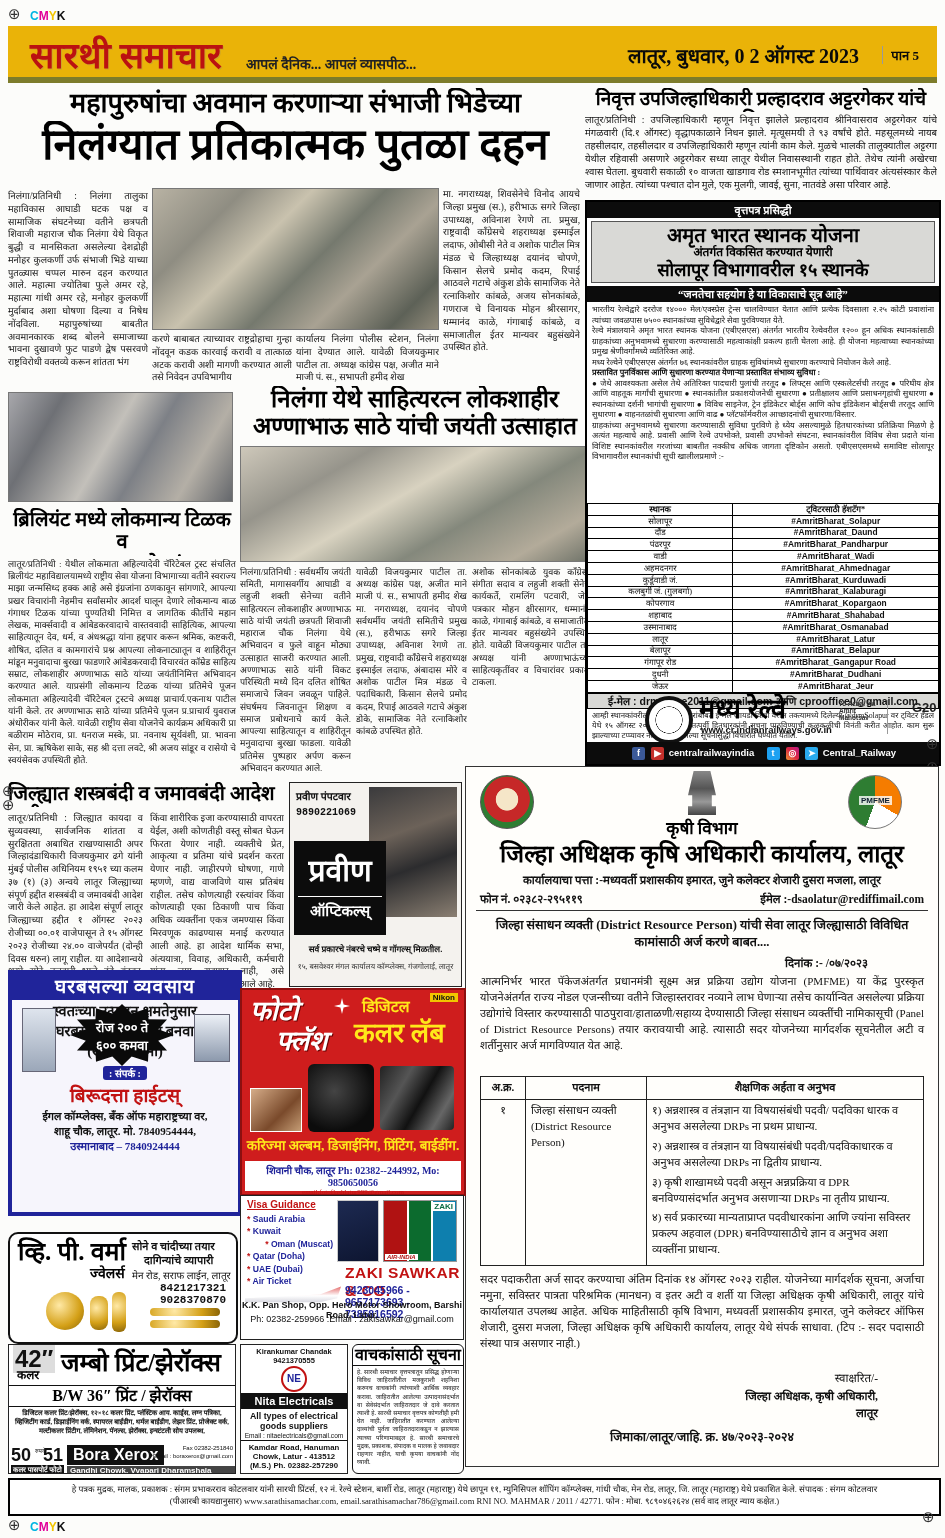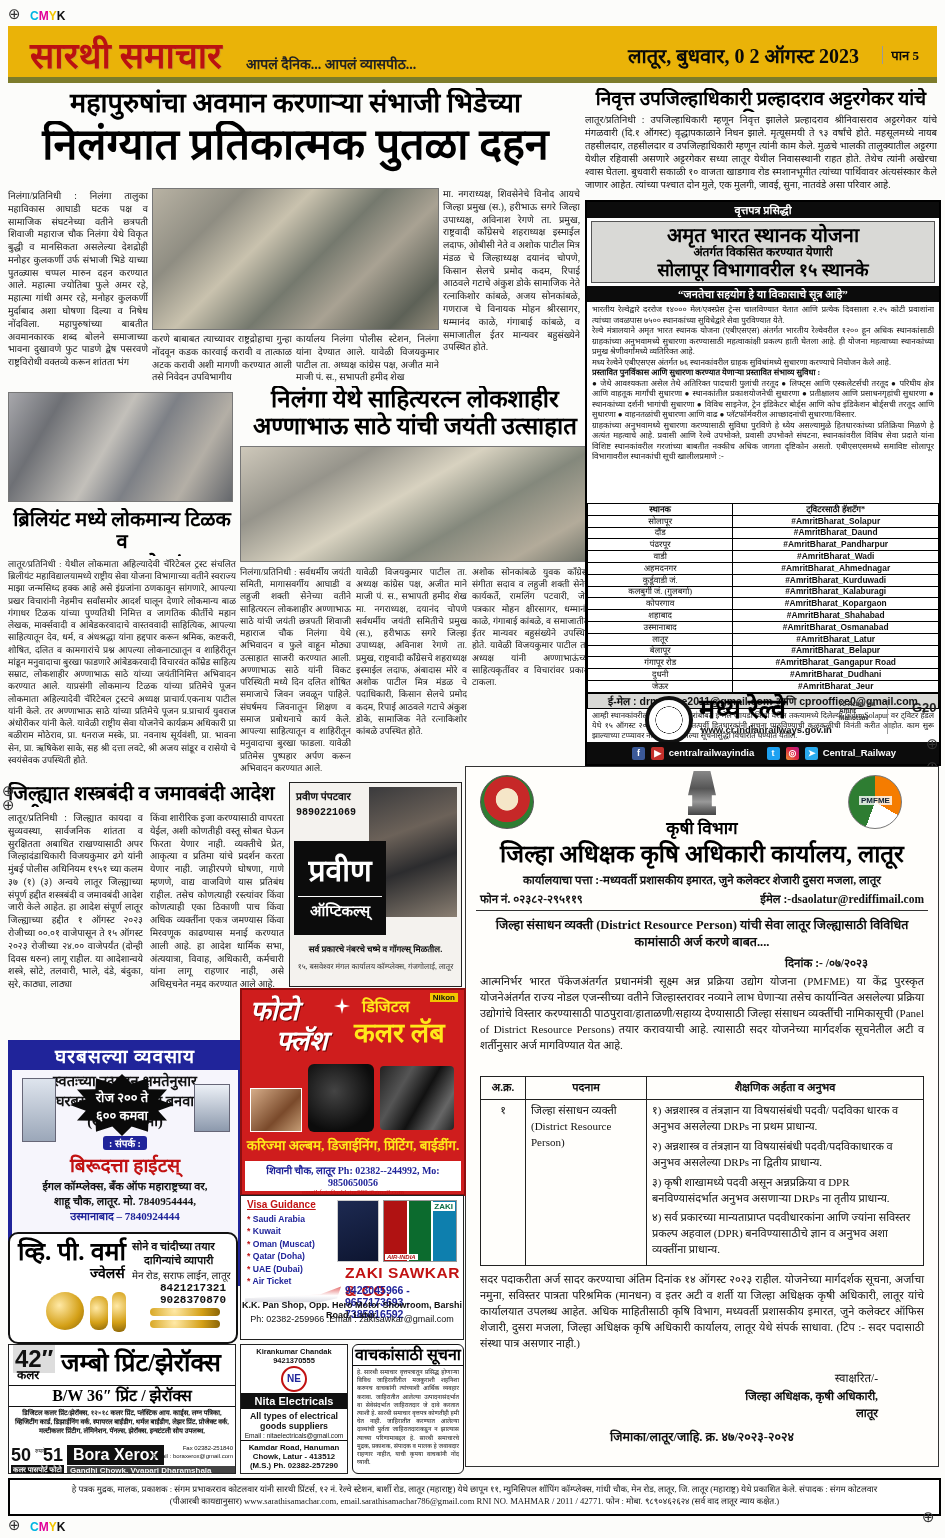--- a/index.html
+++ b/index.html
@@ -265,21 +265,21 @@
       </table>
     <div class="jst clip" style="font-size:11px;line-height:1.45;padding:4px 14px;height:94px;">सदर पदाकरीता अर्ज सादर करण्याचा अंतिम दिनांक १४ ऑगस्ट २०२३ राहील. योजनेच्या मार्गदर्शक सूचना, अर्जाचा नमुना, सविस्तर पात्रता परिश्रमिक (मानधन) व इतर अटी व शर्ती या जिल्हा अधिक्षक कृषी अधिकारी, लातूर यांचे कार्यालयात उपलब्ध आहेत. अधिक माहितीसाठी कृषि विभाग, मध्यवर्ती प्रशासकीय इमारत, जुने कलेक्टर ऑफिस शेजारी, दुसरा मजला, जिल्हा अधिक्षक कृषि अधिकारी कार्यालय, लातूर येथे संपर्क साधावा. (टिप :- सदर पदासाठी संस्था पात्र असणार नाही.)</div>
     <div style="text-align:right;padding-right:60px;font-size:11.5px;line-height:1.5;">
       <div>स्वाक्षरित/-</div>
       <div class="bold">जिल्हा अधिक्षक, कृषी अधिकारी,</div>
       <div class="bold">लातूर</div>
     </div>
     <div class="ctr bold" style="font-size:12.5px;margin-top:6px;">जिमाका/लातूर/जाहि. क्र. ४७/२०२३-२०२४</div>
   </div>
 
-  <div class="abs navybox clip" style="left:8px;top:1040px;width:226px;height:238px;">
+  <div class="abs navybox clip" style="left:8px;top:970px;width:226px;height:238px;">
     <div class="navyhead ctr" style="height:26px;font-size:19px;line-height:26px;letter-spacing:1px;">घरबसल्या व्यवसाय</div>
     <div class="abs" style="left:10px;top:34px;width:34px;height:64px;background:linear-gradient(180deg,#dfe5ee,#9aa6b8);box-shadow:inset 0 0 0 1px #667;"></div>
     <div class="abs star ctr" style="left:58px;top:30px;width:104px;height:62px;font-size:13px;font-weight:bold;padding-top:0;">
       <div style="margin-top:14px;">रोज २०० ते</div>
       <div>६०० कमवा</div>
     </div>
     <div class="abs" style="right:8px;top:40px;width:36px;height:48px;background:linear-gradient(180deg,#eef2f8,#8a97ab);box-shadow:inset 0 0 0 1px #667;"></div>
     <div class="ctr bold" style="font-size:14.5px;">स्वतःच्या उत्पादन क्षमतेनुसार</div>
     <div class="ctr bold" style="font-size:14.5px;">घरबसल्या द्रोण प्लेटा बनवा</div>
     <div class="ctr bold" style="font-size:14.5px;">(खरेदीची हमी)</div>
@@ -306,21 +306,21 @@
       <div class="bold" style="font-size:10px;margin-top:2px;">शिवानी चौक, लातूर Ph: 02382--244992, Mo: 9850650056</div>
       <div style="font-size:7px;color:#c11212;">email:fotoflashlatur999@gmail.com</div>
     </div>
   </div>
 
   <div class="abs adborder clip sans" style="left:240px;top:1195px;width:222px;height:143px;">
     <div class="abs bold" style="left:6px;top:3px;font-size:10px;color:#c11212;text-decoration:underline;">Visa Guidance</div>
     <div class="abs" style="left:6px;top:17px;width:86px;">
       <div style="font-size:8.6px;font-weight:bold;color:#20249a;line-height:1.45;"><span style="color:#c11212;">* </span><span>Saudi Arabia</span></div>
         <div style="font-size:8.6px;font-weight:bold;color:#20249a;line-height:1.45;"><span style="color:#c11212;">* </span><span>Kuwait</span></div>
-        <div style="font-size:8.6px;font-weight:bold;color:#20249a;line-height:1.45;"><span style="color:#c11212;">* </span><span>Oman (Muscat)</span></div>
+        <div style="font-size:8.6px;font-weight:bold;color:#20249a;line-height:1.45;text-align:right;"><span style="color:#c11212;">* </span><span>Oman (Muscat)</span></div>
         <div style="font-size:8.6px;font-weight:bold;color:#20249a;line-height:1.45;"><span style="color:#c11212;">* </span><span>Qatar (Doha)</span></div>
         <div style="font-size:8.6px;font-weight:bold;color:#20249a;line-height:1.45;"><span style="color:#c11212;">* </span><span>UAE (Dubai)</span></div>
         <div style="font-size:8.6px;font-weight:bold;color:#20249a;line-height:1.45;"><span style="color:#c11212;">* </span><span>Air Ticket</span></div>
     </div>
     <div class="abs" style="left:96px;top:4px;width:42px;height:62px;background:linear-gradient(160deg,#1d2a52,#0d1530);box-shadow:inset 0 0 0 1px #ccc;"></div>
     <div class="abs" style="left:142px;top:4px;width:74px;height:62px;background:linear-gradient(90deg,#b01212 0 24px,#fff 24px 26px,#0c6b2e 26px 48px,#fff 48px 50px,#0e7fae 50px);box-shadow:inset 0 0 0 1px #999;">
       <span class="abs bold" style="right:2px;top:2px;font-size:8px;color:#0a6b43;background:#fff;padding:0 2px;">ZAKI</span>
       <span class="abs bold" style="left:2px;bottom:2px;font-size:6px;color:#b01212;background:#fff;padding:0 2px;font-style:italic;">AIR-INDIA</span>
     </div>
     <div class="abs" style="left:4px;top:88px;width:96px;height:26px;background:linear-gradient(180deg,#d44 0%,#fff 45%,#aab 100%);clip-path:polygon(0 55%,78% 40%,100% 10%,96% 55%,78% 70%,0 70%);"></div>

